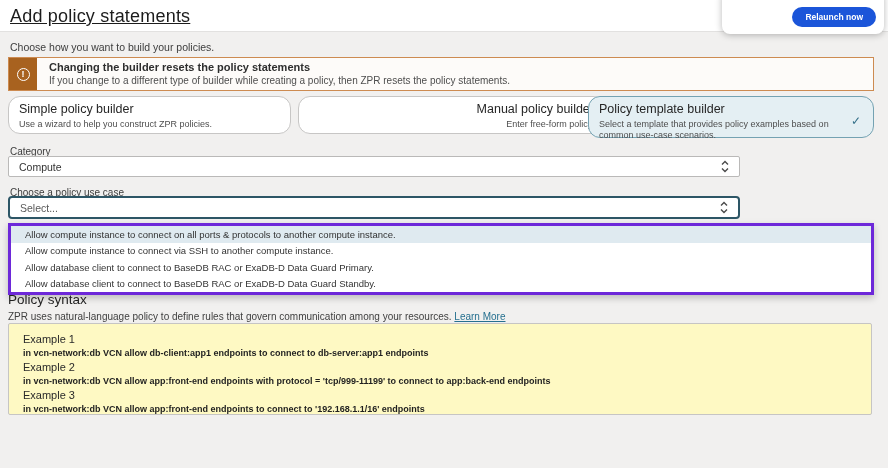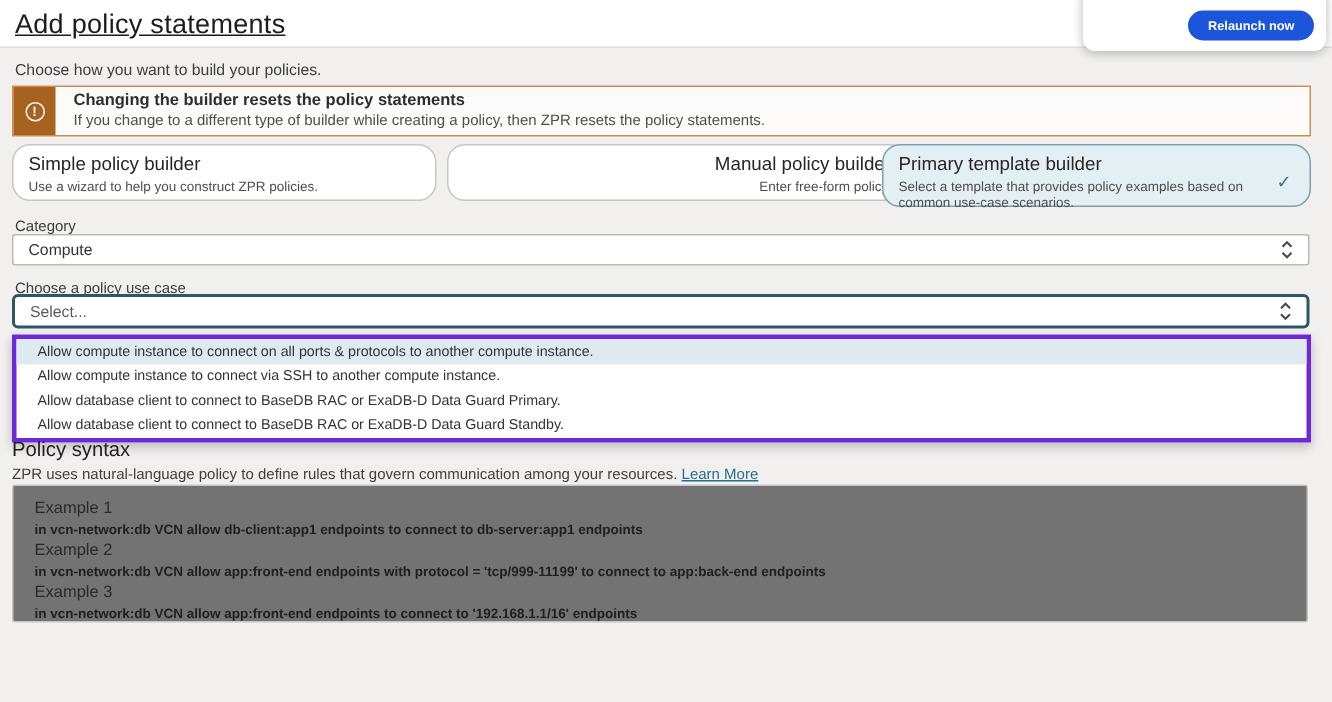--- a/index.html
+++ b/index.html
@@ -28,37 +28,37 @@
   .card-3 { left:588px; width:286px; height:42px; background:#e4eff3; border:1px solid #74a2b2; }
   .card-title { font-size:12.5px; color:#262626; }
   .card-desc { font-size:9px; color:#4e4e4e; margin-top:3px; line-height:1.25; }
   .card-3 .card-desc { width:235px; }
   .card-check { position:absolute; right:12px; bottom:9px; color:#37718a; font-size:12px; }
 
   
   .field-label { position:absolute; left:10px; font-size:10px; color:#3c3c3c; }
   .label-category { top:146px; }
   .label-usecase { top:187px; }
-  .select-box { position:absolute; left:8px; width:865px; background:#ffffff; display:flex; align-items:center; padding:0 10px; font-size:10.5px; color:#333333; cursor:pointer; }
+  .select-box { position:absolute; left:8px; width:732px; background:#ffffff; display:flex; align-items:center; padding:0 10px; font-size:10.5px; color:#333333; cursor:pointer; }
   .select-category { top:156px; height:21px; border:1px solid #bab9b8; border-radius:2px; }
   .select-usecase { top:196px; height:23px; border:2px solid #2d5666; border-radius:4px; color:#5a5a5a; }
   .select-value { flex:1 1 auto; }
   .chevrons { flex:0 0 auto; display:flex; align-items:center; }
 
   
   .dropdown { position:absolute; left:8px; top:223px; width:866px; background:#ffffff; border:3px solid #6d28d9; box-shadow:0 3px 7px rgba(0,0,0,.22); }
   .option { height:16.5px; display:flex; align-items:center; padding:0 14px; font-size:9.5px; color:#333333; cursor:pointer; }
   .option.highlight { background:#dfeaf0; }
 
   
   .syntax-heading { position:absolute; left:8px; top:292px; font-size:13.5px; color:#1f1f1f; }
   .syntax-desc { position:absolute; left:8px; top:311px; font-size:10px; color:#3f3f3f; }
   .learn-more { color:#26708f; text-decoration:underline; cursor:pointer; }
 
-  .examples-box { position:absolute; left:8px; top:323px; width:864px; height:92px; background:#737373; border:1px solid #c6c5c4; border-radius:2px; padding:7px 14px; }
+  .examples-box { position:absolute; left:8px; top:323px; width:864px; height:92px; background:#fef9c3; border:1px solid #c6c5c4; border-radius:2px; padding:7px 14px; }
   .example-label { font-size:11px; color:#2a2a2a; margin-top:2px; }
   .example-stmt { font-size:9px; font-weight:bold; color:#1f1f1f; margin-top:3px; margin-bottom:3px; }
 
   
   .popup { position:absolute; left:722px; top:-10px; width:162px; height:44px; background:#ffffff; border-radius:8px; box-shadow:0 1px 7px rgba(0,0,0,.28); }
   .relaunch-btn { position:absolute; right:8px; bottom:7px; background:#1b55d9; color:#ffffff; border:none; border-radius:12px; padding:5px 13px; font-size:8.5px; font-weight:bold; font-family:"Liberation Sans", sans-serif; cursor:pointer; }
 </style>
 </head>
 <body>
 
@@ -82,21 +82,21 @@
 
   <div class="card card-1">
     <div class="card-title">Simple policy builder</div>
     <div class="card-desc">Use a wizard to help you construct ZPR policies.</div>
   </div>
   <div class="card card-2">
     <div class="card-title">Manual policy builder</div>
     <div class="card-desc">Enter free-form policy.</div>
   </div>
   <div class="card card-3">
-    <div class="card-title">Primary template builder</div>
+    <div class="card-title">Policy template builder</div>
     <div class="card-desc">Select a template that provides policy examples based on common use-case scenarios.</div>
     <span class="card-check">✓</span>
   </div>
 
   <div class="field-label label-category">Category</div>
   <div class="select-box select-category">
     <span class="select-value">Compute</span>
     <span class="chevrons">
       <svg width="8" height="13" viewBox="0 0 8 13">
           <polyline points="1,4.5 4,1.5 7,4.5" fill="none" stroke="#4a4a4a" stroke-width="1.4"></polyline>

